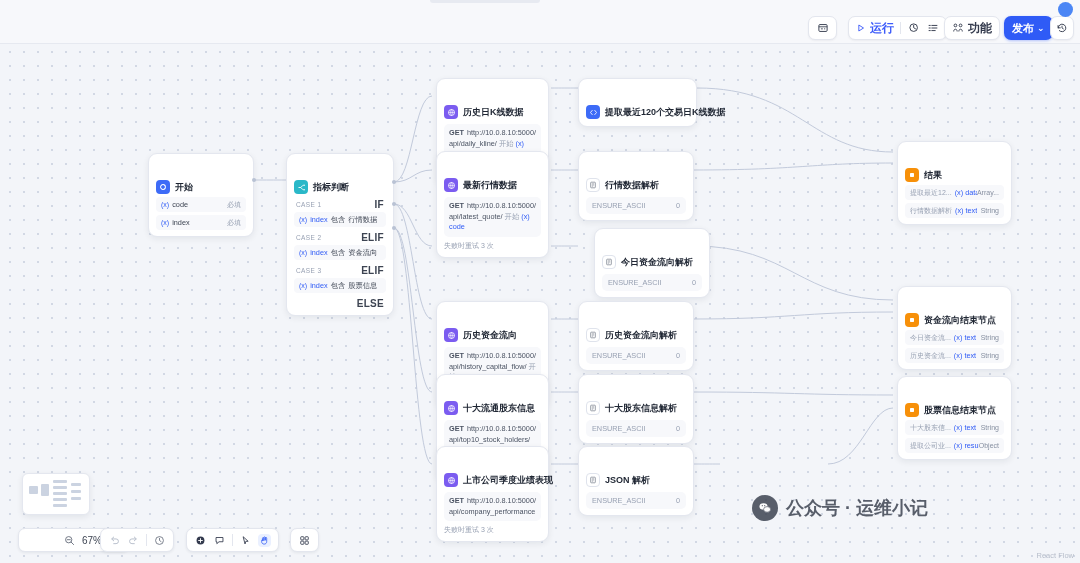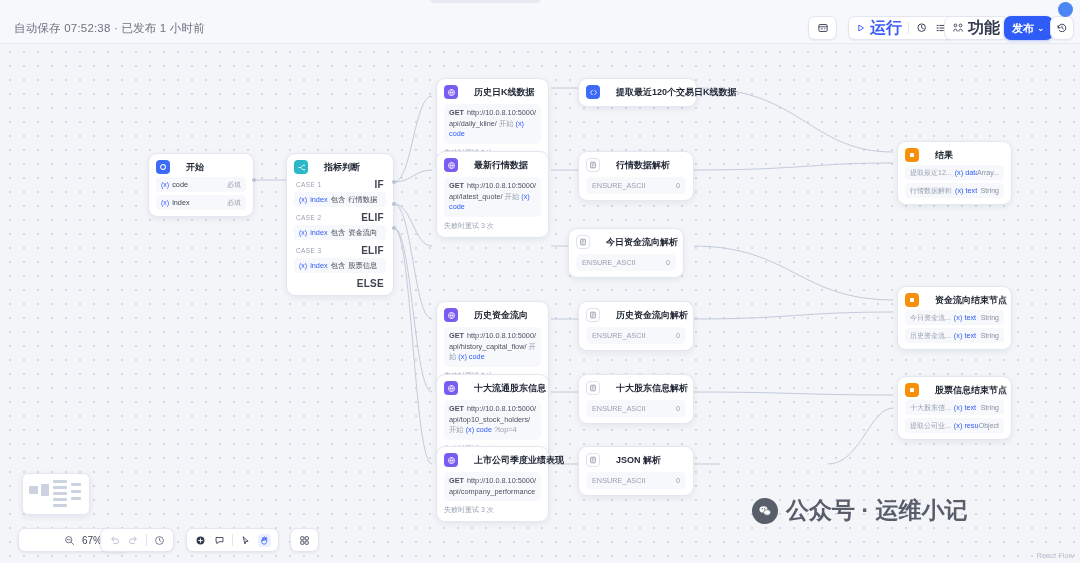--- a/index.html
+++ b/index.html
@@ -28,39 +28,39 @@
     position:absolute; left:14px; top:21px; font-size:11.5px;
     color:#6b7280; letter-spacing:.2px;
   }
   .tb-group {
     position:absolute; top:16px; height:24px; background:#fff;
     border:1px solid #e3e6ee; border-radius:7px;
     box-shadow:0 1px 2px rgba(16,24,40,.05);
     display:flex; align-items:center; gap:6px; padding:0 7px;
   }
   .tb-btn { display:flex; align-items:center; gap:4px; cursor:pointer; height:18px; }
-  .tb-label { font-size:16px; color:#3c5bfa; font-weight:bold; }
+  .tb-label { font-size:12px; color:#3c5bfa; font-weight:bold; }
   .tb-label.dark { color:#333a4d; }
   .divider { width:1px; height:12px; background:#e3e6ee; }
   #publish {
     position:absolute; top:16px; left:1004px; height:24px;
     background:#2f5bf6; border-radius:7px; color:#fff; font-size:11px;
     display:flex; align-items:center; gap:3px; padding:0 8px; cursor:pointer;
     box-shadow:0 1px 3px rgba(47,91,246,.35); font-weight:bold;
   }
   .ic { display:inline-block; line-height:1; }
   svg { display:block; }
 
   
   .node {
     position:absolute; background:#fff; border:1px solid #e4e7ef;
     border-radius:9px; box-shadow:0 2px 6px rgba(16,24,40,.07);
     padding:6px 7px 6px 7px;
   }
-  .node-head { display:flex; align-items:center; gap:16px; }
+  .node-head { display:flex; align-items:center; gap:5px;margin-top:20px; }
   .nicon {
     width:14px; height:14px; border-radius:4px; flex:none;
     display:flex; align-items:center; justify-content:center;
     color:#fff; font-size:8px;
   }
   .nicon.purple { background:#7b5cf0; }
   .nicon.blue   { background:#3d6bf7; }
   .nicon.teal   { background:#2ab8c8; }
   .nicon.orange { background:#f79009; }
   .nicon.white  { background:#fff; border:1px solid #dfe3ec; color:#6b7280; }
@@ -135,21 +135,21 @@
     display:flex; align-items:center; gap:6px; padding:0 7px; z-index:30;
   }
   .bt .zoomtxt { font-size:10px; color:#3d4452; }
   .bt-ic { width:13px; height:13px; display:flex; align-items:center; justify-content:center; cursor:pointer; color:#6b7280; }
   .bt-ic.active { background:#eaf0ff; border-radius:4px; color:#2f5bf6; }
 
   
   #wm {
     position:absolute; left:752px; top:495px; z-index:20;
     display:flex; align-items:center; gap:8px;
-    color:#3d4452; font-size:23px; font-weight:bold; opacity:.85;
+    color:#3d4452; font-size:18px; font-weight:bold; opacity:.85;
     white-space:nowrap;
   }
   #wm .circ {
     width:26px; height:26px; border-radius:50%; background:#3d4452;
     display:flex; align-items:center; justify-content:center;
     color:#fff; font-size:13px;
   }
   #reactflow {
     position:absolute; right:6px; top:551px; font-size:7.5px; color:#b6bdca; z-index:30;
   }
@@ -393,21 +393,21 @@
           </svg>
       </span>
       <span class="ntitle">行情数据解析</span>
     </div>
     <div class="prow">
       <span>ENSURE_ASCII</span>
       <span class="pv">0</span>
     </div>
   </div>
 
-  <div class="node" style="left:568px; top:228px; width:116px;">
+  <div class="node" style="left:594px; top:228px; width:116px;">
     <div class="node-head">
       <span class="nicon white">
         <svg width="8" height="8" viewBox="0 0 12 12">
             <rect x="2.5" y="1.8" width="7" height="8.4" rx="1" fill="none" stroke="#6b7280" stroke-width="1"></rect>
             <path d="M4.3 4.2h3.4M4.3 6h3.4M4.3 7.8h2" stroke="#6b7280" stroke-width=".8"></path>
           </svg>
       </span>
       <span class="ntitle">今日资金流向解析</span>
     </div>
     <div class="prow">
@@ -636,21 +636,20 @@
     <svg width="11" height="11" viewBox="0 0 14 14">
         <rect x="2.2" y="2.2" width="4" height="4" rx=".8" fill="none" stroke="#333a4d" stroke-width="1.1"></rect>
         <rect x="7.8" y="2.2" width="4" height="4" rx=".8" fill="none" stroke="#333a4d" stroke-width="1.1"></rect>
         <rect x="2.2" y="7.8" width="4" height="4" rx=".8" fill="none" stroke="#333a4d" stroke-width="1.1"></rect>
         <rect x="7.8" y="7.8" width="4" height="4" rx=".8" fill="none" stroke="#333a4d" stroke-width="1.1"></rect>
       </svg>
   </span>
 </div>
 
 <div id="topbar">
-  <div id="autosave">自动保存 07:52:38 · 已发布 1 小时前</div>
 
   <div class="tb-group" style="left:808px;">
     <span class="bt-ic">
       <svg width="12" height="12" viewBox="0 0 14 14">
           <rect x="2.2" y="3" width="9.6" height="8" rx="1.2" fill="none" stroke="#333a4d" stroke-width="1.1"></rect>
           <path d="M2.2 5.6h9.6M4.6 8h2.2M8.2 8h1.4" stroke="#333a4d" stroke-width="1"></path>
         </svg>
     </span>
   </div>
 

